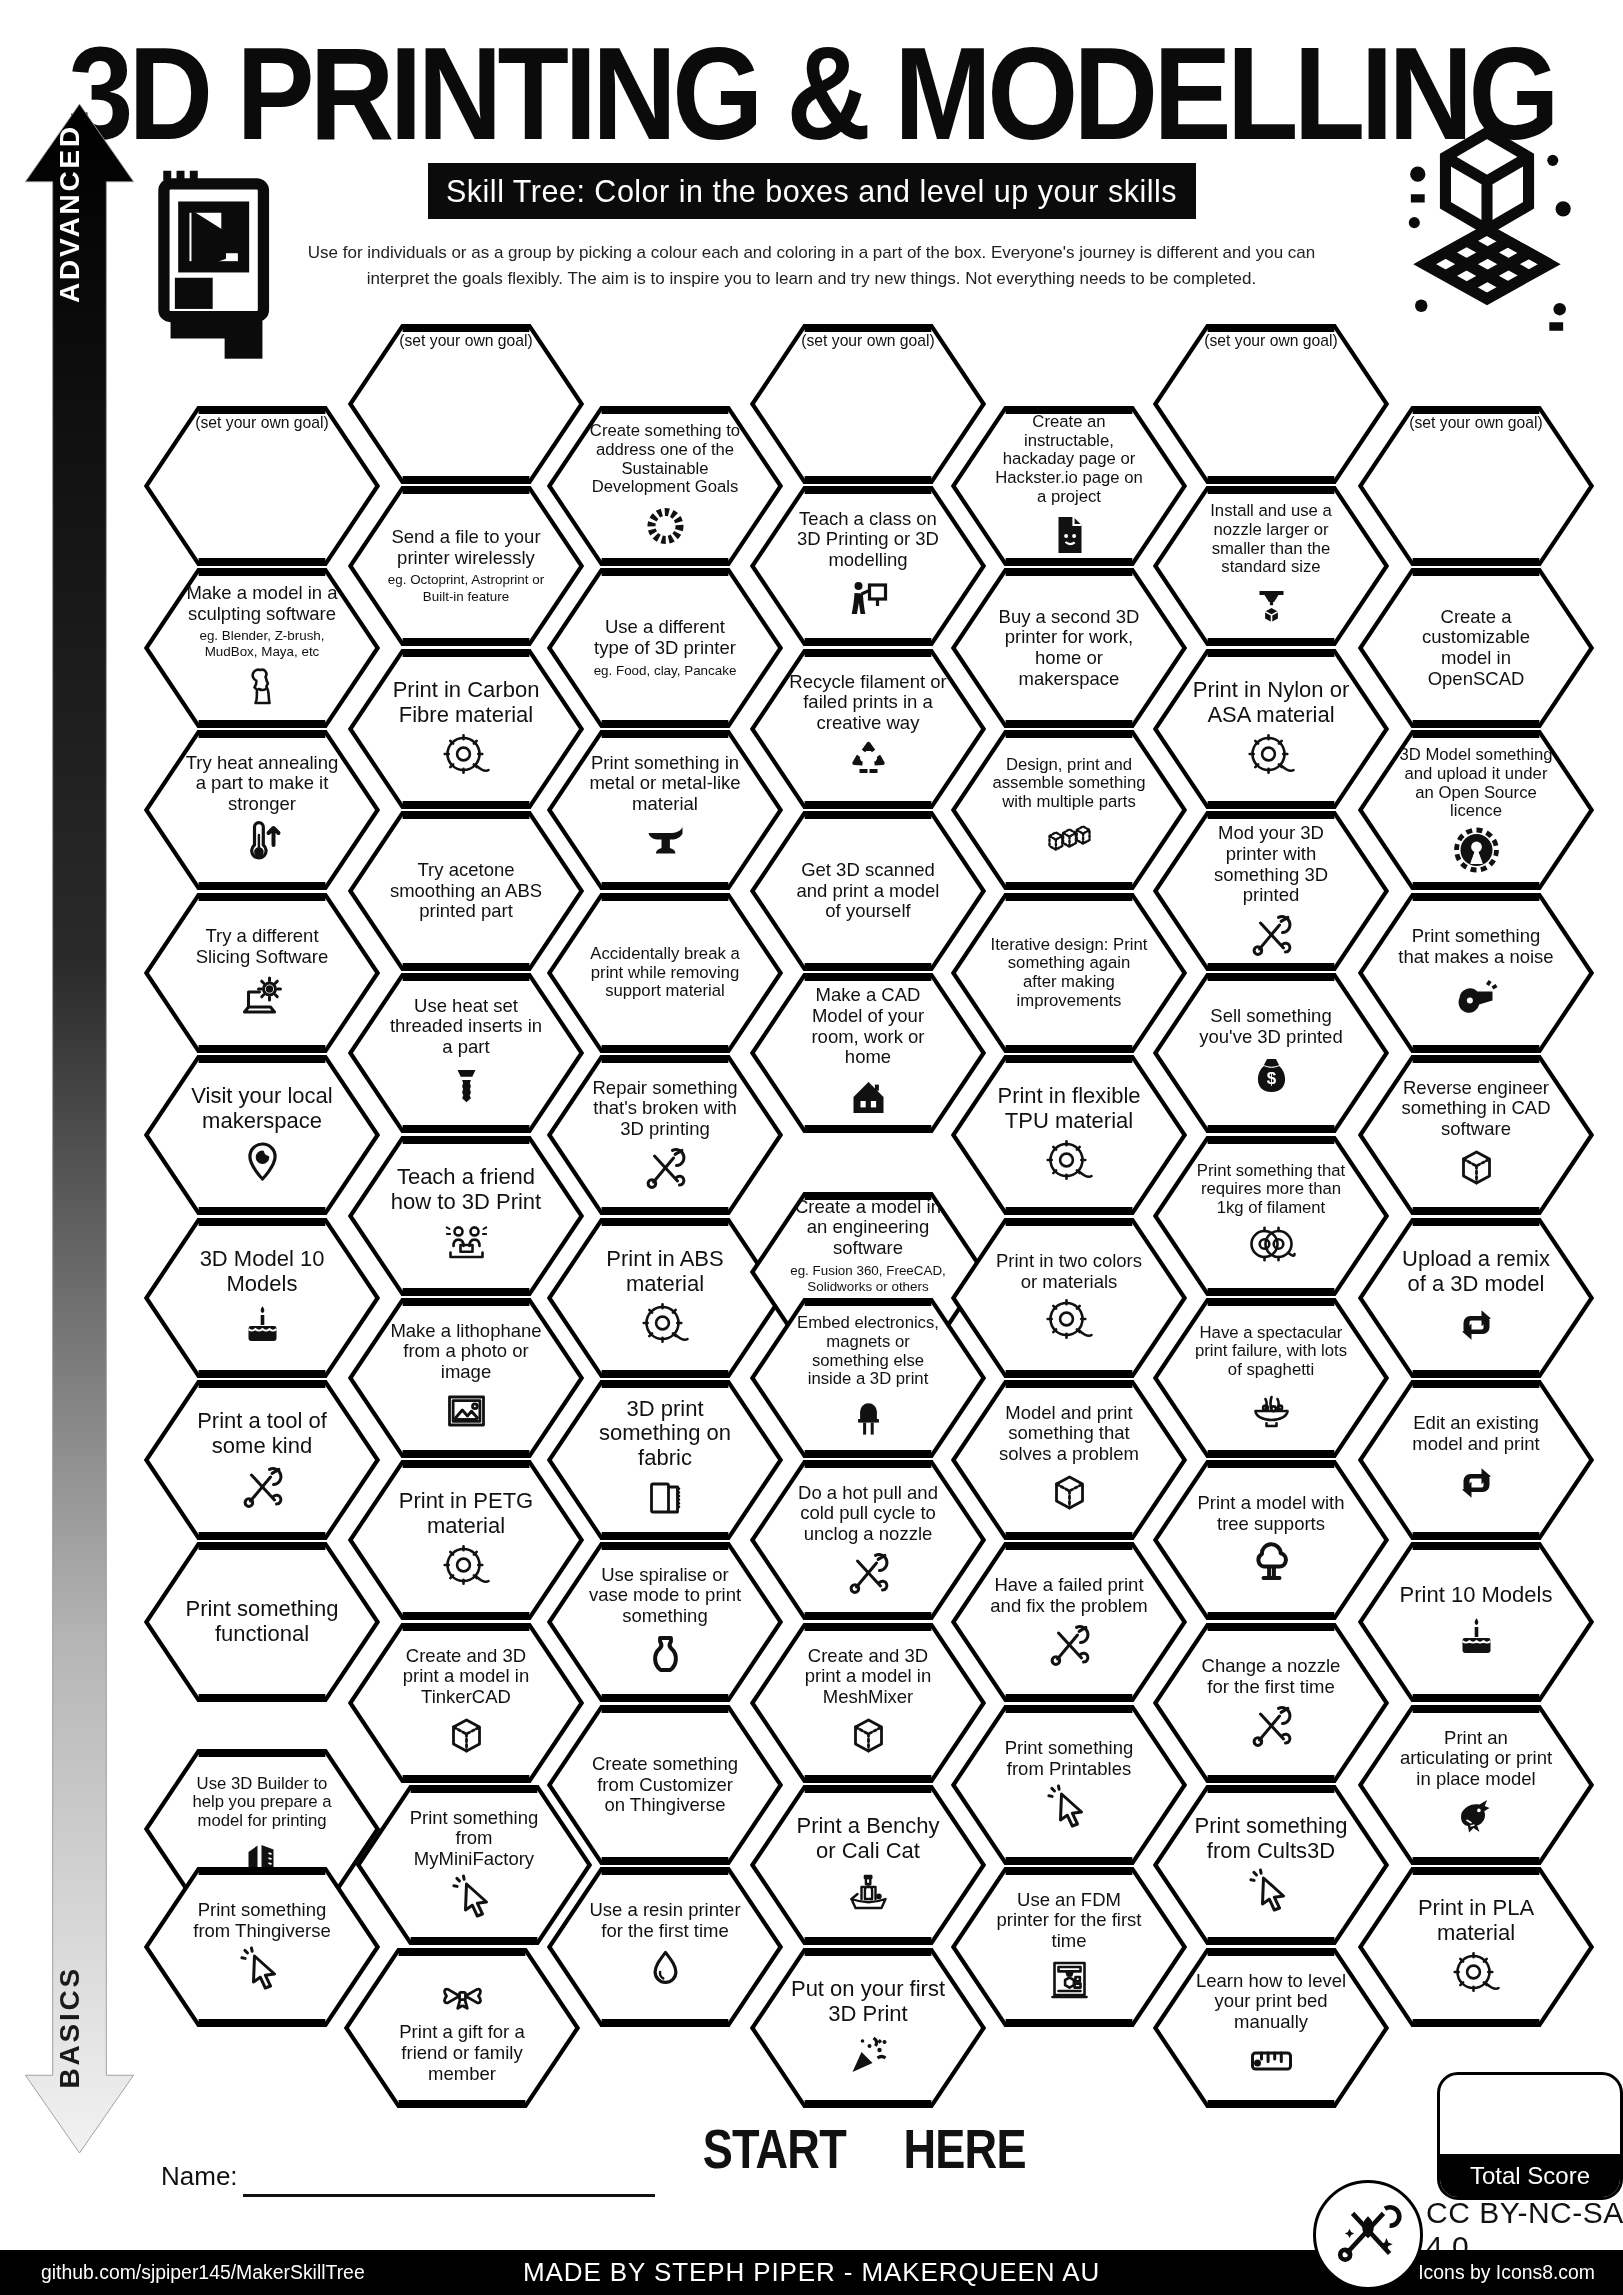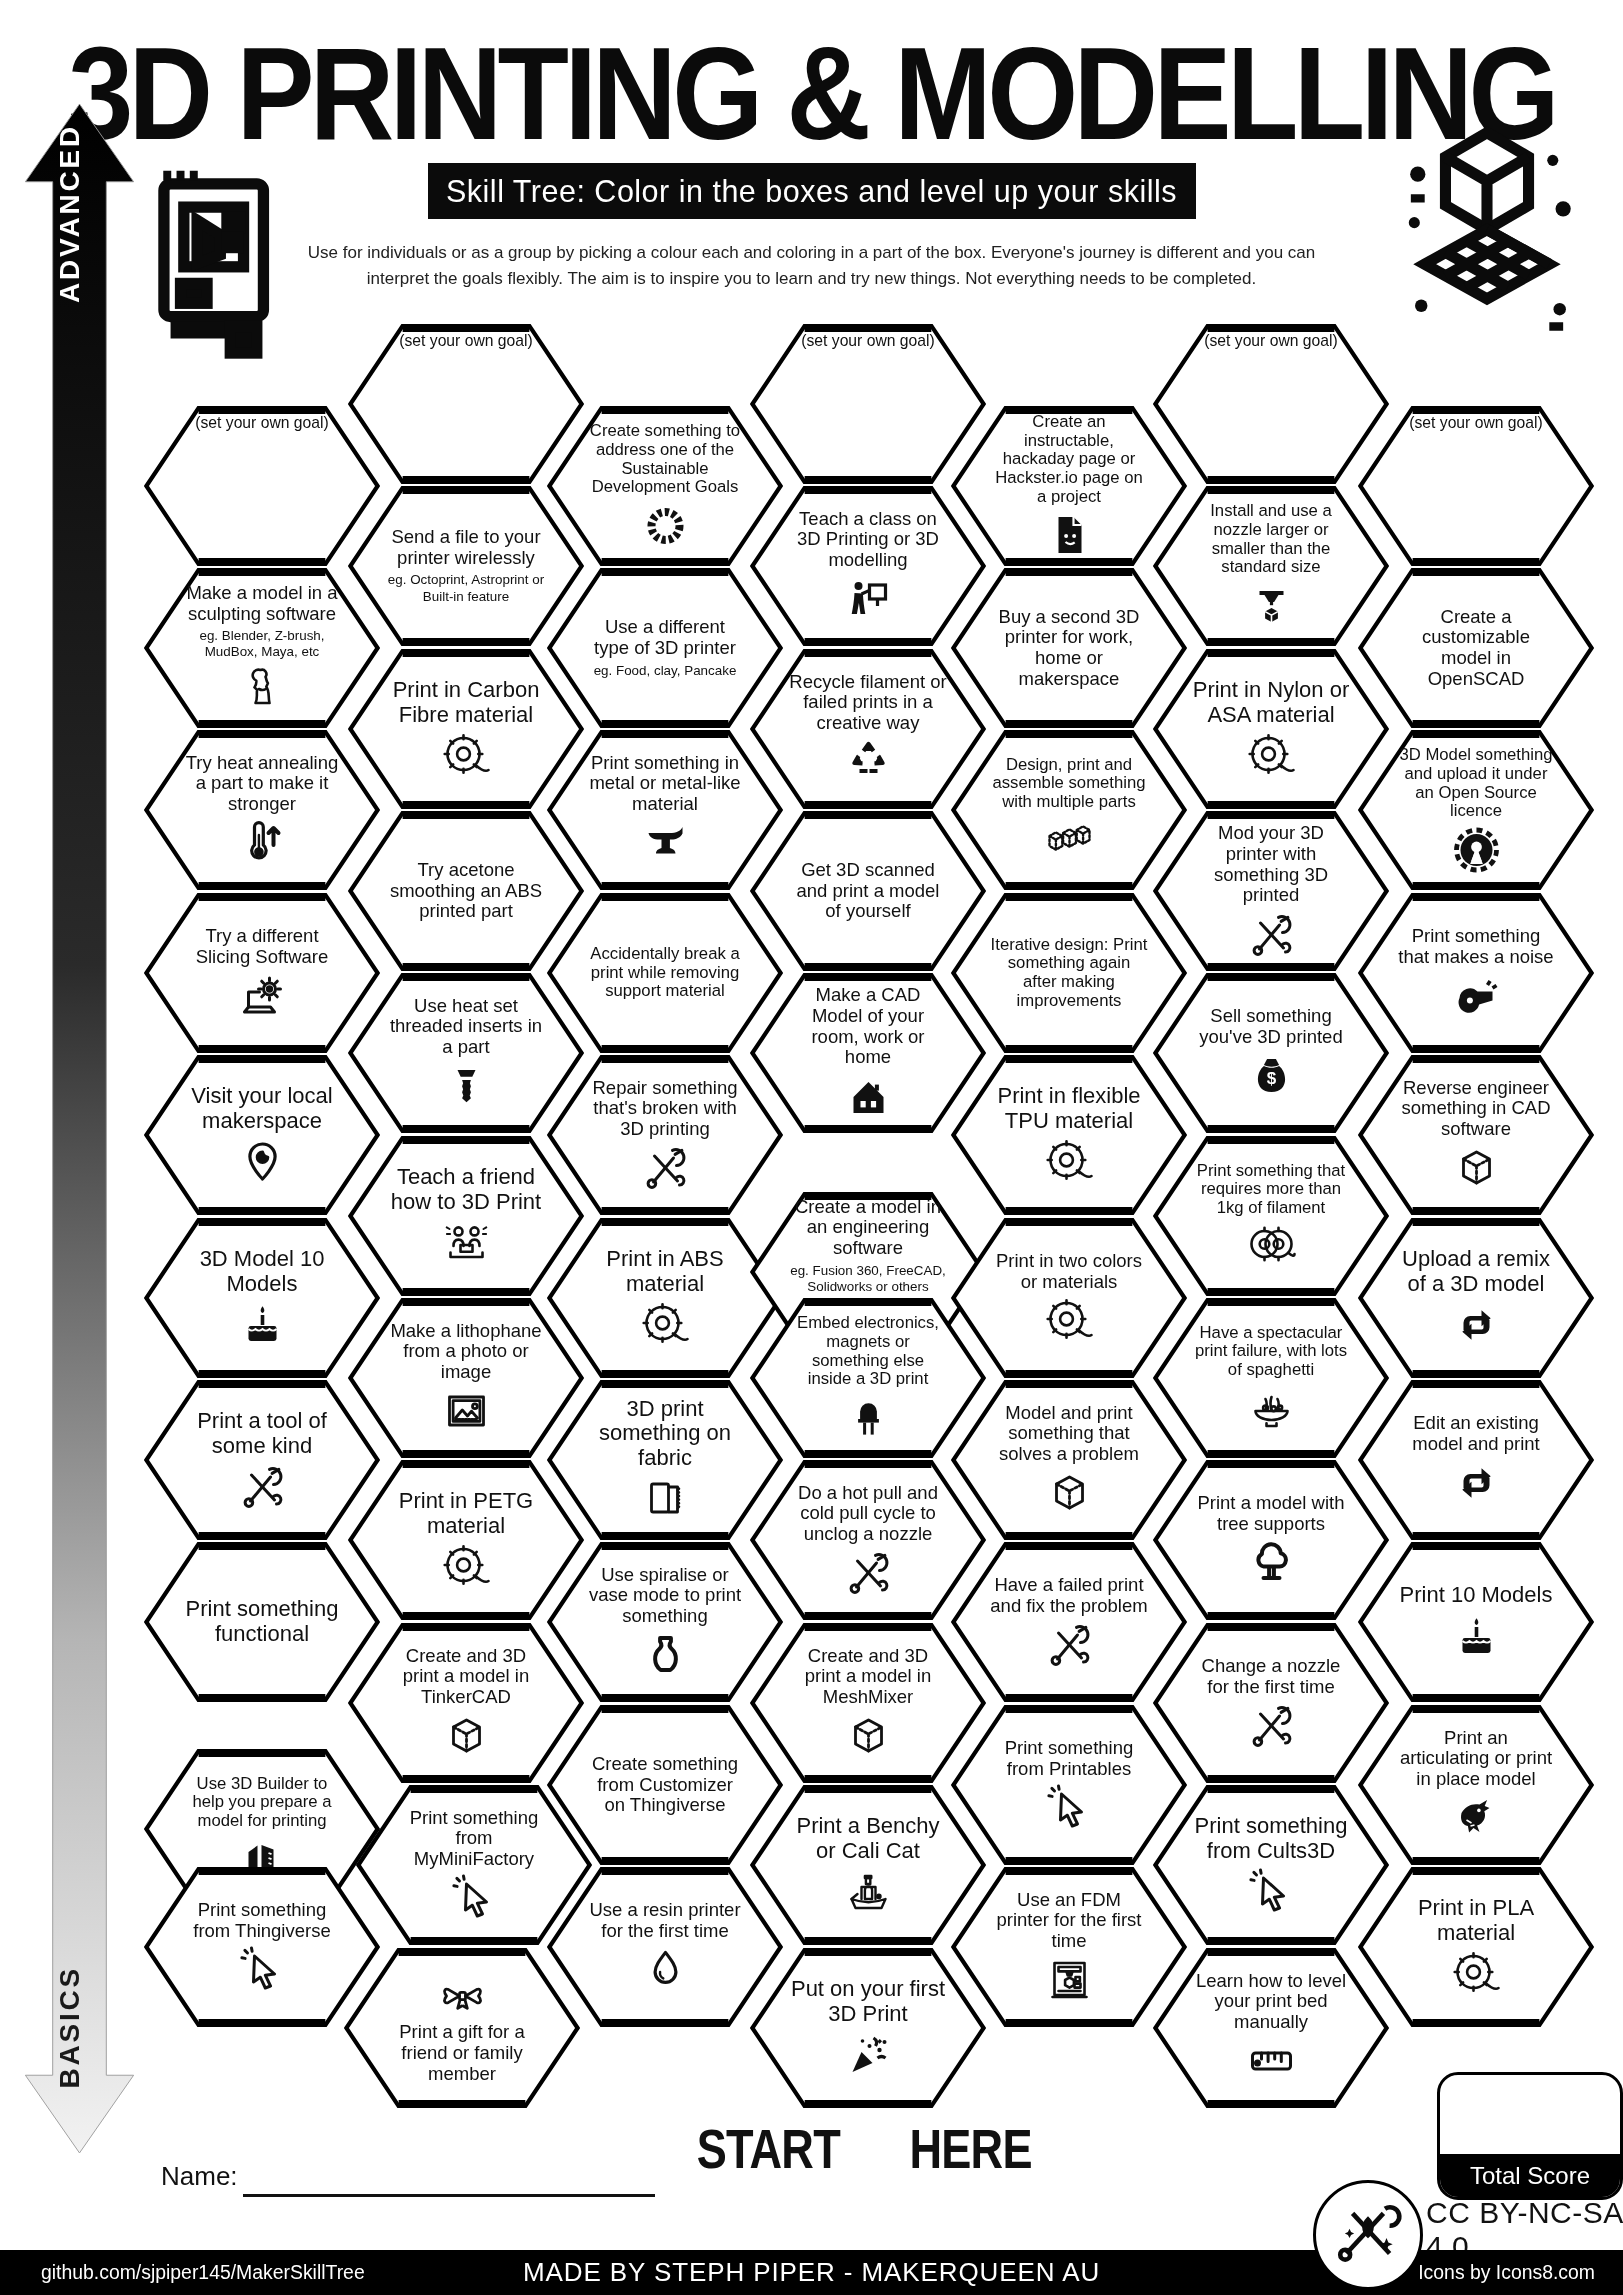--- a/index.html
+++ b/index.html
@@ -29,21 +29,21 @@
                 flex-direction:column;align-items:center;justify-content:center;text-align:center;}
   .hex .label{line-height:1.12;color:#111;}
   .hex .note{font-size:13.4px;line-height:1.2;margin-top:3.7px;color:#111;}
   .hex .icon{margin-top:4.6px;display:flex;align-items:center;justify-content:center;}
   .hex .icon svg{height:48px;width:61px;}
   .hex.goal .content{justify-content:flex-start;}
   .hex.goal .label{font-size:15.7px;font-weight:400;}
   .hex .icon.top{margin:0 0 2.8px 0;}
   
   #start{position:absolute;left:692px;top:2112px;width:342px;display:flex;align-items:center;
-         justify-content:center;gap:20px;}
+         justify-content:center;gap:14px;}
   #start .word{font-size:55px;font-weight:800;letter-spacing:-0.9px;transform:scaleX(.82);}
   #nameline{position:absolute;left:161px;top:2161px;font-size:26px;}
   #nameline .rule{position:absolute;left:82px;top:33px;width:412px;height:2.8px;background:#111;}
   #tilenote{position:absolute;right:29px;top:2047px;font-size:20.4px;margin-top:40px;}
   #scorebox{position:absolute;left:1437px;top:2072px;width:180px;height:122px;border:3.2px solid #000;
             border-radius:21px;background:#fff;overflow:hidden;}
   #scorebox .bar{position:absolute;left:0;right:0;bottom:0;height:43px;background:#000;color:#fff;
                  display:flex;align-items:center;justify-content:center;font-size:24px;}
   #cc{position:absolute;left:1313px;top:2180px;width:104px;height:104px;border-radius:50%;
       background:#fff;border:3.2px solid #000;z-index:5;display:flex;align-items:center;justify-content:center;}

